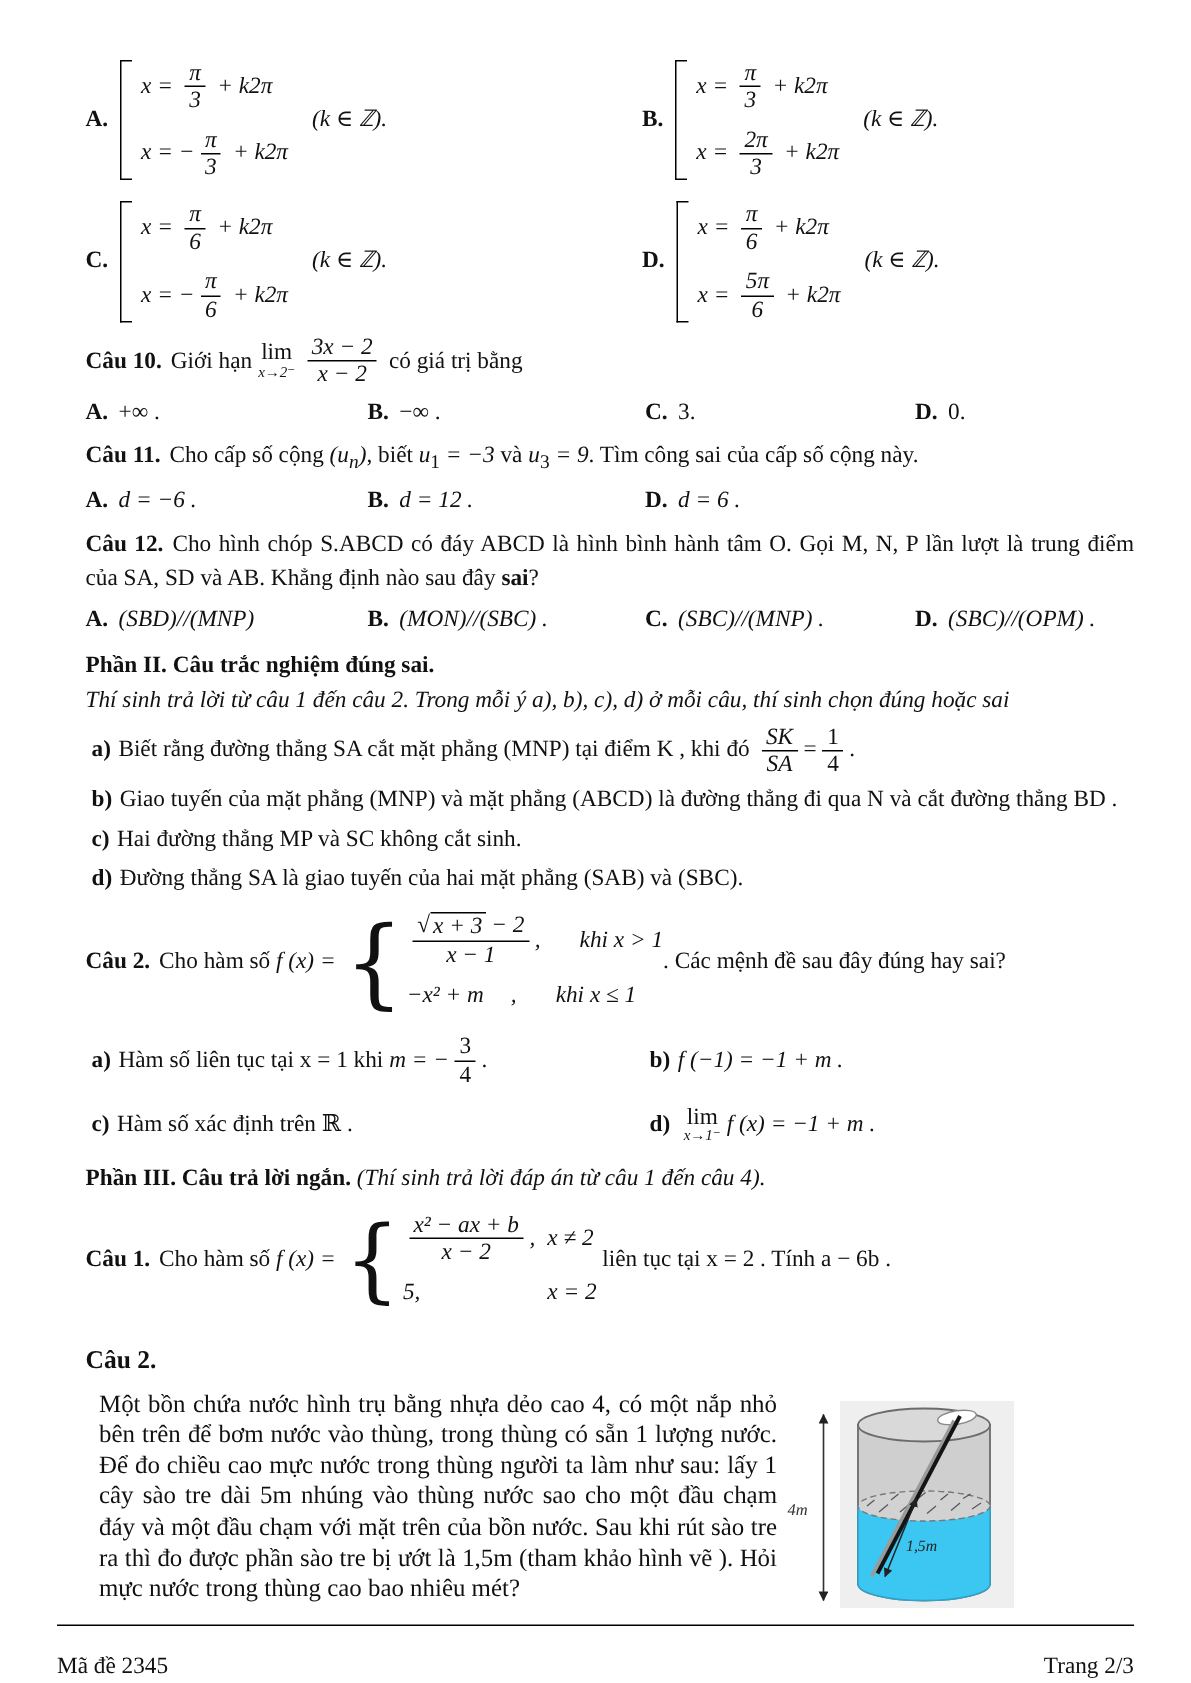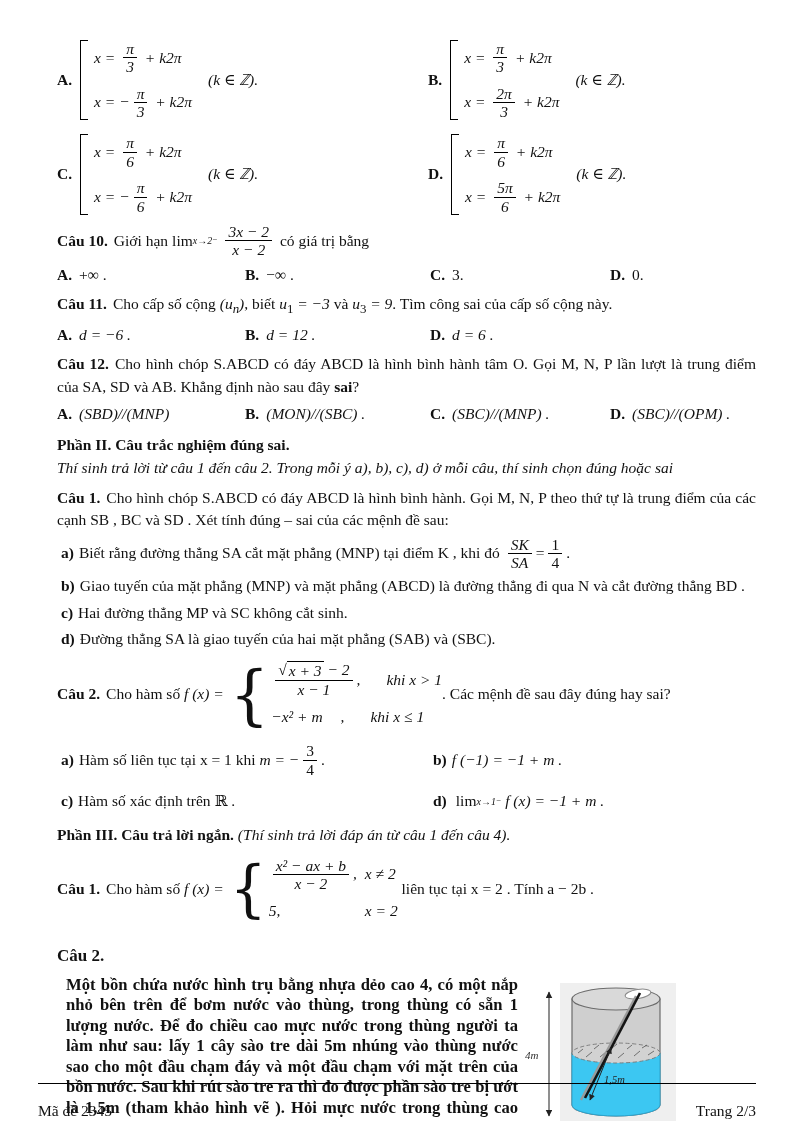--- a/index.html
+++ b/index.html
@@ -26,21 +26,21 @@
   .eqcol{display:flex;flex-direction:column;gap:9px;}
   .eq{display:flex;align-items:center;white-space:pre;}
   .knote{margin-left:16px;white-space:pre;}
   
   .qline{display:flex;align-items:center;margin:7px 0 2px 0;}
   .qtext{margin:7px 0 2px 0;text-align:justify;}
   .answers{display:grid;grid-template-columns:188px 185px 180px 1fr;margin:5px 0 4px 0;}
   .ans b{margin-right:7px;}
   .ans{white-space:pre;}
   
-  .lim{display:inline-flex;flex-direction:row;align-items:center;line-height:1;vertical-align:middle;margin:0 4px;}
+  .lim{display:inline-flex;flex-direction:column;align-items:center;line-height:1;vertical-align:middle;margin:0 4px;}
   .lim .limsub{font-size:10px;font-style:italic;margin-top:1px;}
   
   .sect{font-weight:bold;margin:8px 0 1px 0;}
   .note-it{font-style:italic;margin:1px 0 2px 0;}
   
   .stmt{display:flex;align-items:center;margin:4px 0;}
   .stmt .slabel{font-weight:bold;margin:0 5px 0 4px;}
   .stmt-block{margin:4px 0;text-align:justify;}
   .stmt-grid{display:grid;grid-template-columns:372px 1fr;align-items:center;row-gap:4px;margin:4px 0;}
   
@@ -52,21 +52,21 @@
   .case{display:flex;align-items:center;}
   .cond{margin-left:26px;white-space:pre;}
   .cases-grid{display:grid;grid-template-columns:auto auto;align-items:center;column-gap:8px;row-gap:7px;}
   
   .sqrt{display:inline-flex;align-items:flex-start;}
   .sqrt .rad{font-style:normal;line-height:1.1;}
   .sqrt .inner{border-top:1.1px solid #000;padding:0 2px;line-height:1.2;}
   
   .bigq{font-weight:bold;font-size:17px;margin:22px 0 6px 0;}
   .lastwrap{display:flex;align-items:flex-start;}
-  .lastpara{width:452px;margin-left:9px;text-align:justify;font-size:16.6px;line-height:1.24;font-weight:bold;}
+  .lastpara{width:452px;margin-left:9px;text-align:justify;font-size:16.6px;line-height:1.24;}
   .figwrap{margin-left:6px;margin-top:6px;}
   
   .footer{position:absolute;left:38px;right:38px;top:1083px;border-top:1.3px solid #000;display:flex;justify-content:space-between;padding-top:16px;font-size:15.5px;}
 </style>
 </head>
 <body>
 
 <div class="page">
 
   <div class="top-grid">
@@ -171,23 +171,20 @@
   <div class="answers">
     <span class="ans"><b>A.</b><span class="math">(SBD)//(MNP)</span></span>
     <span class="ans"><b>B.</b><span class="math">(MON)//(SBC) .</span></span>
     <span class="ans"><b>C.</b><span class="math">(SBC)//(MNP) .</span></span>
     <span class="ans"><b>D.</b><span class="math">(SBC)//(OPM) .</span></span>
   </div>
 
   <div class="sect">Phần II. Câu trắc nghiệm đúng sai.</div>
   <div class="note-it">Thí sinh trả lời từ câu 1 đến câu 2. Trong mỗi ý a), b), c), d) ở mỗi câu, thí sinh chọn đúng hoặc sai</div>
 
-  <div class="qtext">
-    <b class="qlabel">Câu 1.</b><span>Cho hình chóp S.ABCD có đáy ABCD là hình bình hành. Gọi M, N, P theo thứ tự là trung điểm của các cạnh SB , BC và SD . Xét tính đúng – sai của các mệnh đề sau:</span>
-  </div>
   <div class="stmt">
     <b class="slabel">a)</b>
     <span class="pre">Biết rằng đường thẳng SA cắt mặt phẳng (MNP) tại điểm K , khi đó </span>
     <span class="frac math">
         <span class="num">SK</span>
         <span class="den">SA</span>
       </span>
     <span>=</span>
     <span class="frac">
         <span class="num">1</span>
@@ -278,21 +275,21 @@
         <span class="frac">
             <span class="num">x² − ax + b</span>
             <span class="den">x − 2</span>
           </span>
           <span>,</span>
       </span>
       <span class="math">x ≠ 2</span>
       <span class="math">5,</span>
       <span class="math">x = 2</span>
     </span>
-    <span class="pre"> liên tục tại x = 2 . Tính a − 2b .</span>
+    <span class="pre"> liên tục tại x = 2 . Tính a − 6b .</span>
   </div>
 
   <div class="bigq">Câu 2.</div>
   <div class="lastwrap">
     <div class="lastpara">Một bồn chứa nước hình trụ bằng nhựa dẻo cao 4, có một nắp nhỏ bên trên để bơm nước vào thùng, trong thùng có sẵn 1 lượng nước. Để đo chiều cao mực nước trong thùng người ta làm như sau: lấy 1 cây sào tre dài 5m nhúng vào thùng nước sao cho một đầu chạm đáy và một đầu chạm với mặt trên của bồn nước. Sau khi rút sào tre ra thì đo được phần sào tre bị ướt là 1,5m (tham khảo hình vẽ ). Hỏi mực nước trong thùng cao bao nhiêu mét?</div>
     <div class="figwrap">
       <svg width="158" height="142" viewBox="0 0 158 142" xmlns="http://www.w3.org/2000/svg">
         <defs>
           <marker id="ah" markerWidth="8" markerHeight="8" refX="5.5" refY="3" orient="auto-start-reverse">
             <path d="M0,0 L6,3 L0,6 z" fill="#222"></path>

